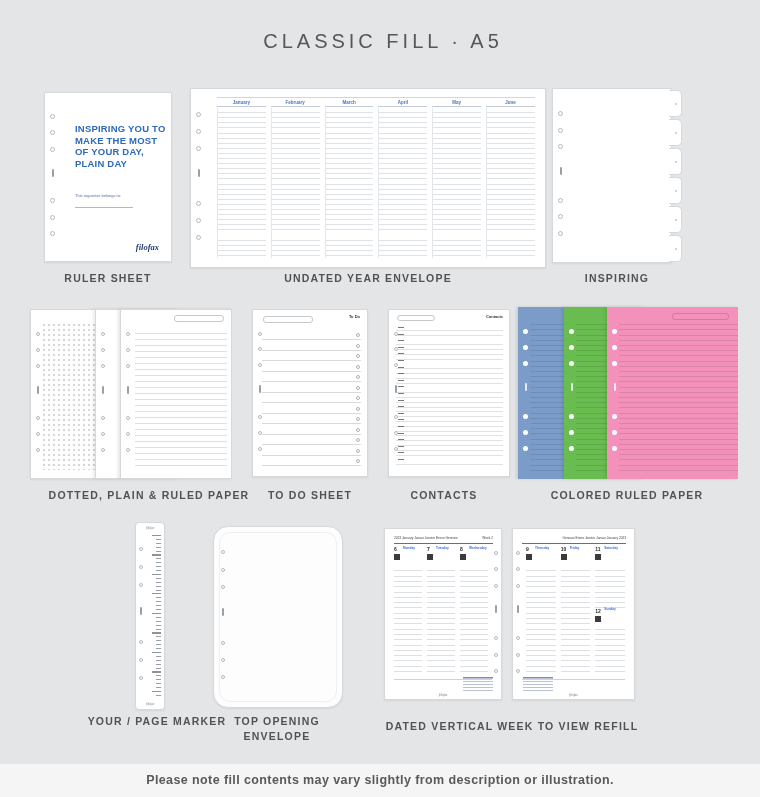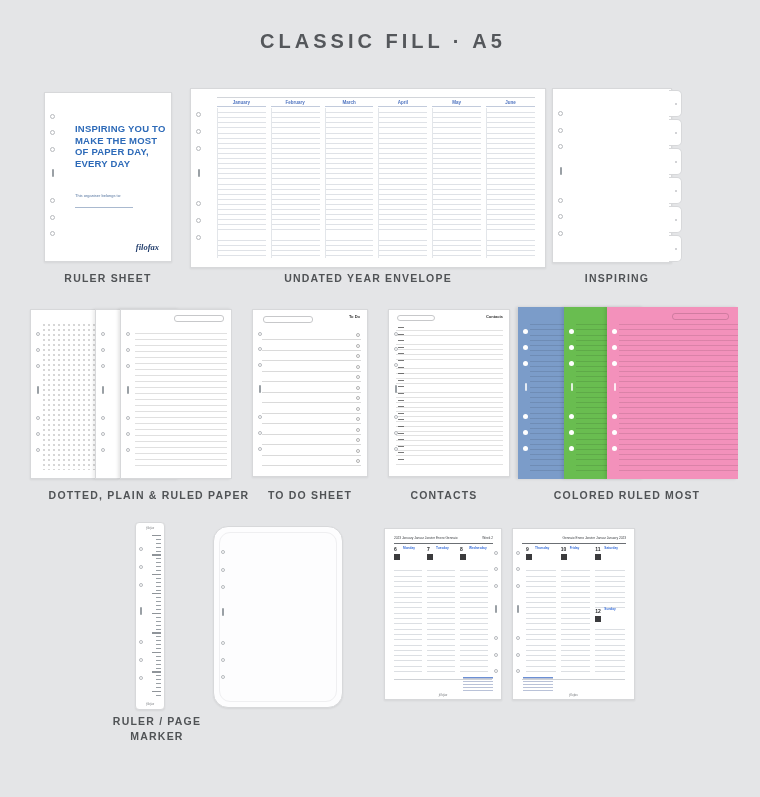--- a/index.html
+++ b/index.html
@@ -1,19 +1,19 @@
 <!DOCTYPE html>
 <html><head>
 <meta charset="utf-8">
 <style>
   html,body{margin:0;padding:0;background:#e4e5e7;font-family:"Liberation Sans",sans-serif;}
   #canvas{position:relative;width:760px;height:797px;background:#e4e5e7;overflow:hidden;}
 
   .title{position:absolute;top:30px;left:0;right:0;text-align:center;font-size:20px;
-         font-weight:700;letter-spacing:4px;color:#54575b;padding-left:6px;}
+         font-weight:400;letter-spacing:4px;color:#54575b;padding-left:6px;}
 
   .sheet{position:absolute;background:#fff;border:1px solid #d7d8da;box-sizing:border-box;
          box-shadow:0 1px 2px rgba(0,0,0,0.07);}
 
   .item-label{position:absolute;transform:translateX(-50%);font-size:10.5px;font-weight:700;
               letter-spacing:1.2px;color:#505356;text-align:center;white-space:nowrap;}
   .item-label.wrap{white-space:normal;width:140px;line-height:15px;}
 
   .hole{position:absolute;border-radius:50%;background:#fff;border:1px solid #b6b9bd;box-sizing:border-box;z-index:6;}
   .hole.solid{border:none;background:#fff;}
@@ -108,21 +108,21 @@
           letter-spacing:0.4px;color:#58595b;}
 </style>
 </head>
 <body>
 
 <div id="canvas">
 
   <div class="title">CLASSIC FILL · A5</div>
 
   <div class="sheet" style="left:44px;top:92px;width:128px;height:170px;">
-    <div class="fs-headline">INSPIRING YOU TO MAKE THE MOST OF PAPER DAY, EVERY DAY</div>
+    <div class="fs-headline">INSPIRING YOU TO MAKE THE MOST OF YOUR DAY, PLAIN DAY</div>
     <div class="fs-belongs">This organiser belongs to:</div>
     <div class="fs-line"></div>
     <div class="fs-brand">filofax</div>
   <div class="hole" style="height: 5px; width: 5px; top: 21.3px; left: 5px;"></div>
       <div class="hole" style="height: 5px; width: 5px; top: 37.45px; left: 5px;"></div>
       <div class="hole" style="height: 5px; width: 5px; top: 53.6px; left: 5px;"></div>
       <div class="hole" style="height: 5px; width: 5px; top: 105.45px; left: 5px;"></div>
       <div class="hole" style="height: 5px; width: 5px; top: 121.6px; left: 5px;"></div>
       <div class="hole" style="height: 5px; width: 5px; top: 137.75px; left: 5px;"></div>
       <div class="hole-dash" style="top: 75.56px; left: 6.5px;"></div>
@@ -282,45 +282,46 @@
     <div class="slot light" style="right:9px;top:6px;width:55px;"></div>
     <div class="col-lines"></div>
   <div class="hole solid" style="height: 5px; width: 5px; top: 21.58px; left: 5px;"></div>
       <div class="hole solid" style="height: 5px; width: 5px; top: 37.92px; left: 5px;"></div>
       <div class="hole solid" style="height: 5px; width: 5px; top: 54.26px; left: 5px;"></div>
       <div class="hole solid" style="height: 5px; width: 5px; top: 106.72px; left: 5px;"></div>
       <div class="hole solid" style="height: 5px; width: 5px; top: 123.06px; left: 5px;"></div>
       <div class="hole solid" style="height: 5px; width: 5px; top: 139.4px; left: 5px;"></div>
       <div class="hole-dash solid" style="top: 76.496px; left: 6.5px;"></div>
     </div>
-  <div class="item-label" style="left:627px;top:489px;">COLORED RULED MOST</div>
+  <div class="item-label" style="left:627px;top:489px;">COLORED RULED PAPER</div>
 
   <div class="sheet" style="left:135px;top:522px;width:30px;height:188px;border-radius:4px;">
     <div class="ruler-brand" style="top:3px;">filofax</div>
     <div class="ruler-ticks"></div>
     <div class="ruler-brand" style="bottom:3px;">filofax</div>
   <div class="hole" style="height: 4px; width: 4px; top: 24.32px; left: 3px;"></div>
       <div class="hole" style="height: 4px; width: 4px; top: 42.18px; left: 3px;"></div>
       <div class="hole" style="height: 4px; width: 4px; top: 60.04px; left: 3px;"></div>
       <div class="hole" style="height: 4px; width: 4px; top: 117.38px; left: 3px;"></div>
       <div class="hole" style="height: 4px; width: 4px; top: 135.24px; left: 3px;"></div>
       <div class="hole" style="height: 4px; width: 4px; top: 153.1px; left: 3px;"></div>
       <div class="hole-dash" style="top: 83.984px; left: 4px;"></div>
     </div>
-  <div class="item-label wrap" style="left:157px;top:714px;">RULER / PAGE MARKER</div>
+  <div class="item-label wrap" style="left:157px;top:714px;">YOUR / PAGE MARKER</div>
 
   <div class="sheet env" style="left:213px;top:526px;width:130px;height:182px;">
       <div class="hole" style="height: 4px; width: 4px; top: 23.48px; left: 7px;"></div>
       <div class="hole" style="height: 4px; width: 4px; top: 40.77px; left: 7px;"></div>
       <div class="hole" style="height: 4px; width: 4px; top: 58.06px; left: 7px;"></div>
       <div class="hole" style="height: 4px; width: 4px; top: 113.57px; left: 7px;"></div>
       <div class="hole" style="height: 4px; width: 4px; top: 130.86px; left: 7px;"></div>
       <div class="hole" style="height: 4px; width: 4px; top: 148.15px; left: 7px;"></div>
       <div class="hole-dash" style="top: 81.176px; left: 8px;"></div>
     </div>
+  <div class="item-label wrap" style="left:277px;top:714px;width:120px;">TOP OPENING ENVELOPE</div>
 
   <div class="sheet" style="left:384px;top:528px;width:118px;height:172px;">
     <div class="wk-head">
       <span class="l">2023 January Januar Janvier Enero Gennaio</span>
       <span class="r">Week 2</span>
     </div>
     <div class="wk-cols">
       <div class="wk-col">
         <div class="wk-day">
           <span class="wk-num">6</span>
@@ -397,14 +398,16 @@
     <div class="wk-mini" style="left:10px;"></div>
     <div class="wk-brand">filofax</div>
   <div class="hole" style="height: 4px; width: 4px; top: 22.08px; left: 3px;"></div>
       <div class="hole" style="height: 4px; width: 4px; top: 38.42px; left: 3px;"></div>
       <div class="hole" style="height: 4px; width: 4px; top: 54.76px; left: 3px;"></div>
       <div class="hole" style="height: 4px; width: 4px; top: 107.22px; left: 3px;"></div>
       <div class="hole" style="height: 4px; width: 4px; top: 123.56px; left: 3px;"></div>
       <div class="hole" style="height: 4px; width: 4px; top: 139.9px; left: 3px;"></div>
       <div class="hole-dash" style="top: 76.496px; left: 4px;"></div>
     </div>
-
+  <div class="item-label" style="left:512px;top:720px;">DATED VERTICAL WEEK TO VIEW REFILL</div>
+
+  <div class="footer">Please note fill contents may vary slightly from description or illustration.</div>
 </div>
 
 </body></html>

